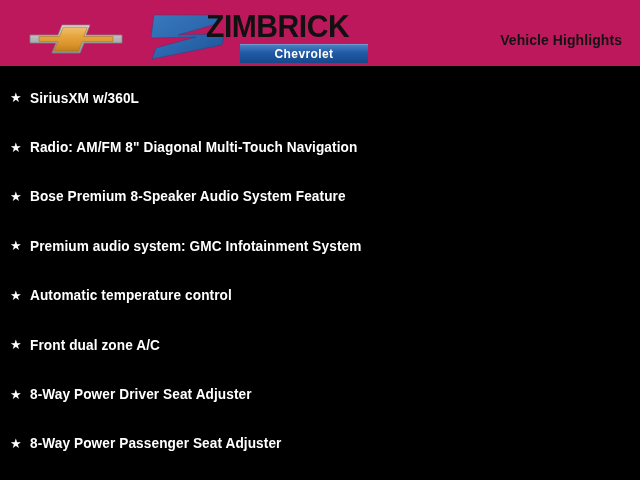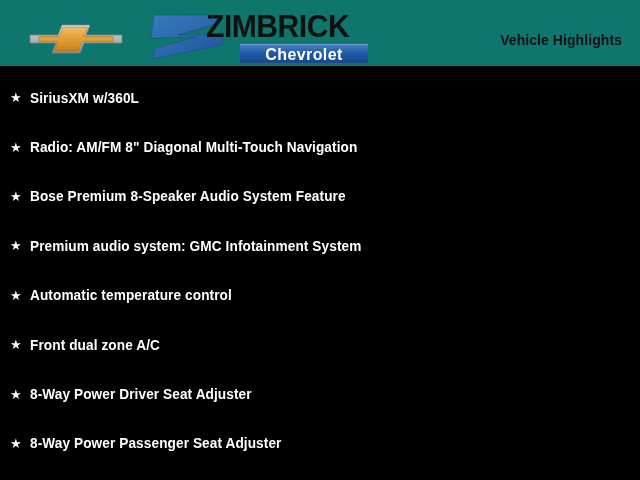--- a/index.html
+++ b/index.html
@@ -20,21 +20,21 @@
     overflow: hidden;
   }
 
   
   #header {
     position: absolute;
     left: 0;
     top: 0;
     width: 640px;
     height: 66px;
-    background: #0f766e;
+    background: #be185d;
   }
 
   
   #bowtie-logo {
     position: absolute;
     left: 28px;
     top: 17px;
     width: 96px;
     height: 42px;
   }
@@ -85,21 +85,21 @@
   #chevrolet-text {
     position: absolute;
     left: 0;
     top: 0;
     width: 128px;
     height: 19px;
     line-height: 19px;
     text-align: center;
     font-family: "Liberation Sans", sans-serif;
     font-weight: bold;
-    font-size: 16px;
+    font-size: 12px;
     letter-spacing: 0.4px;
     color: #ffffff;
     white-space: nowrap;
   }
 
   
   #header-title {
     position: absolute;
     right: 18px;
     top: 31px;

